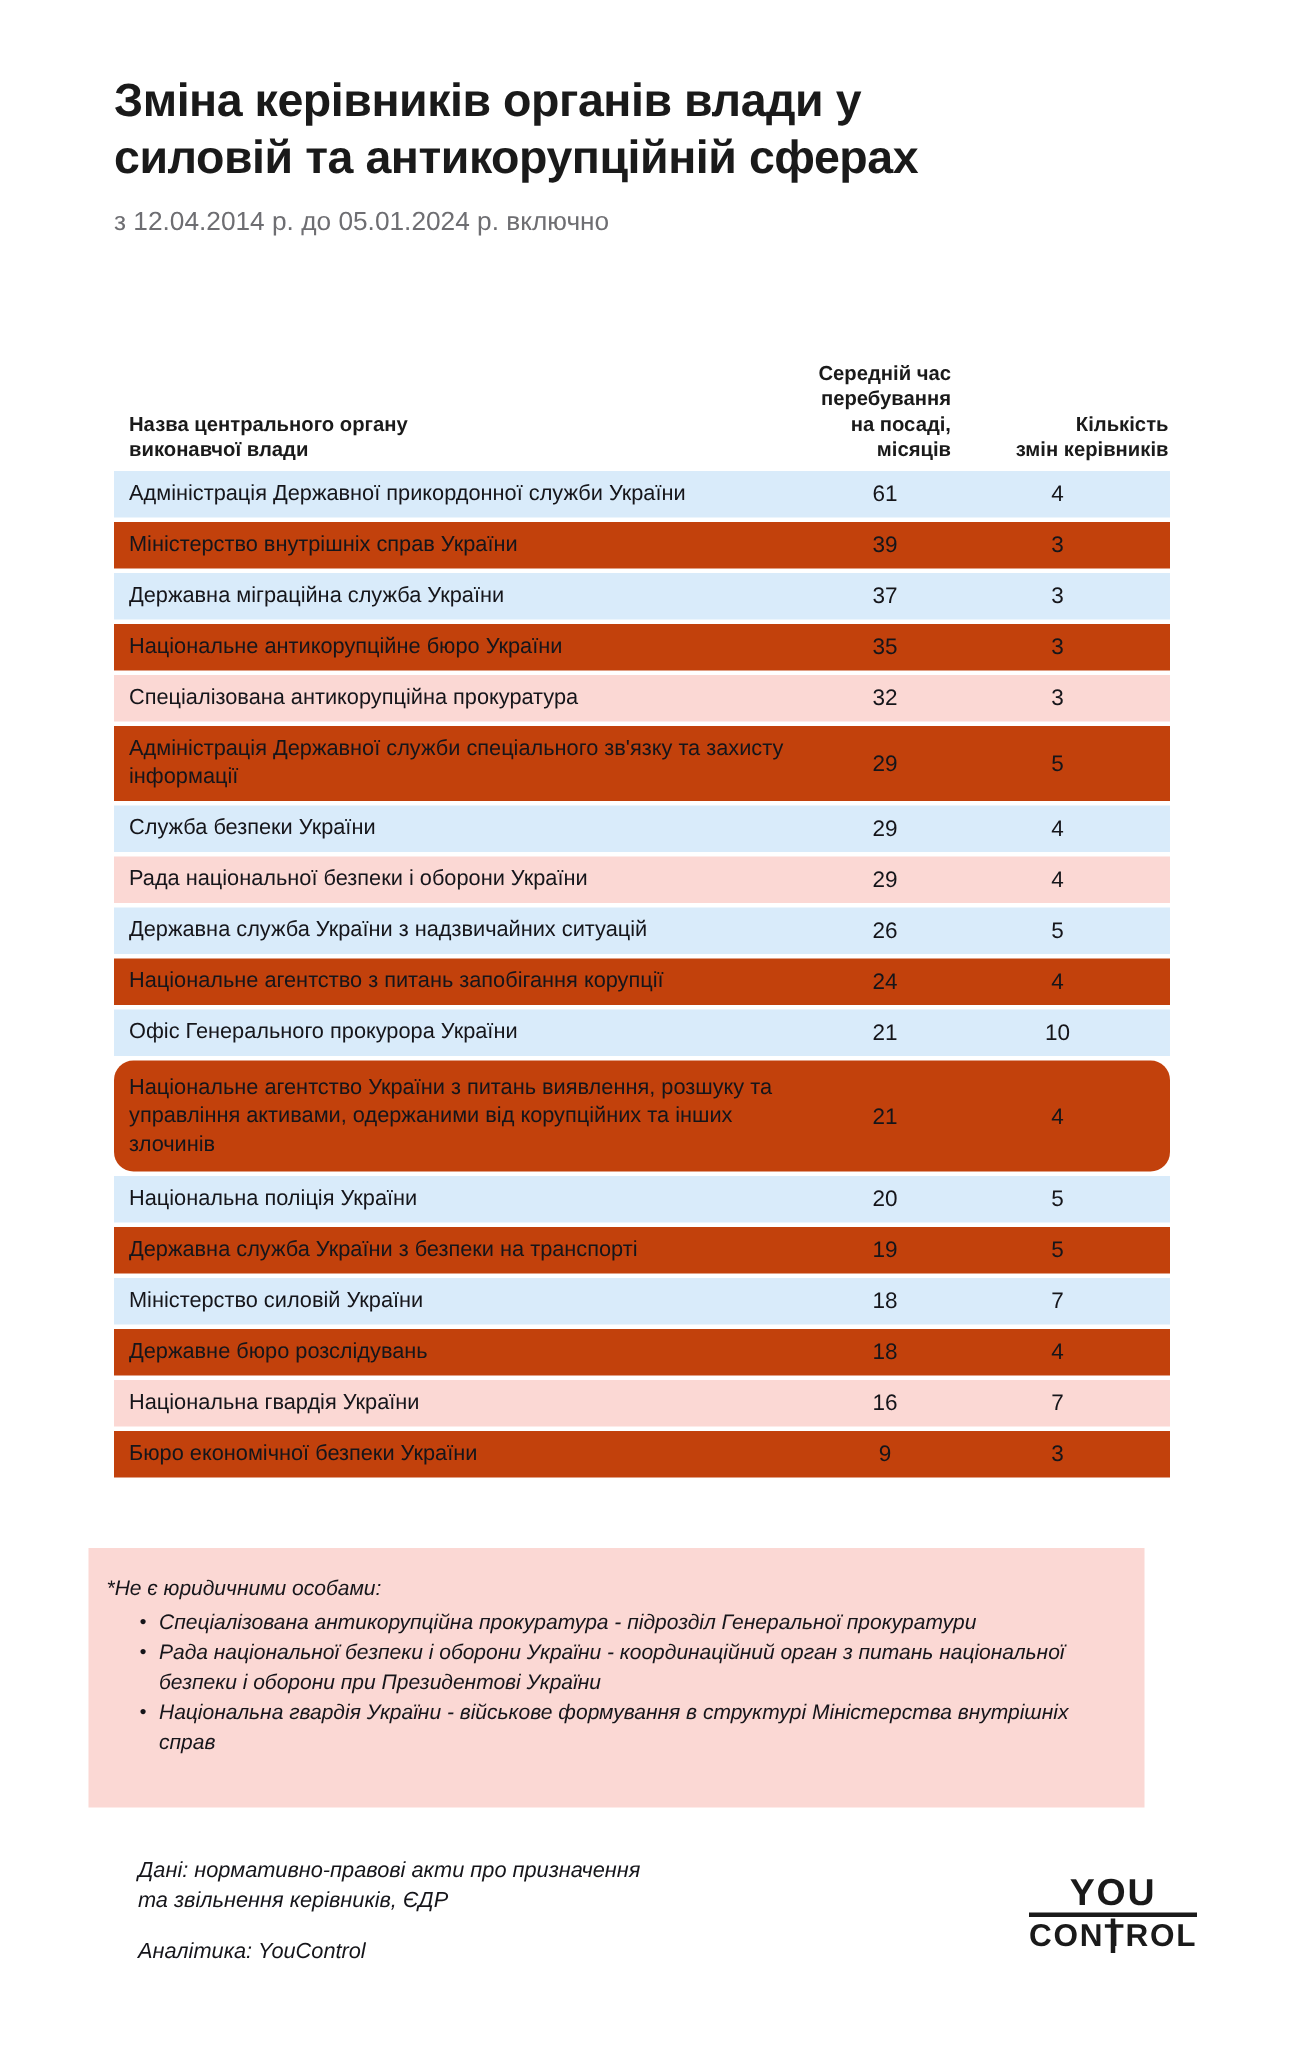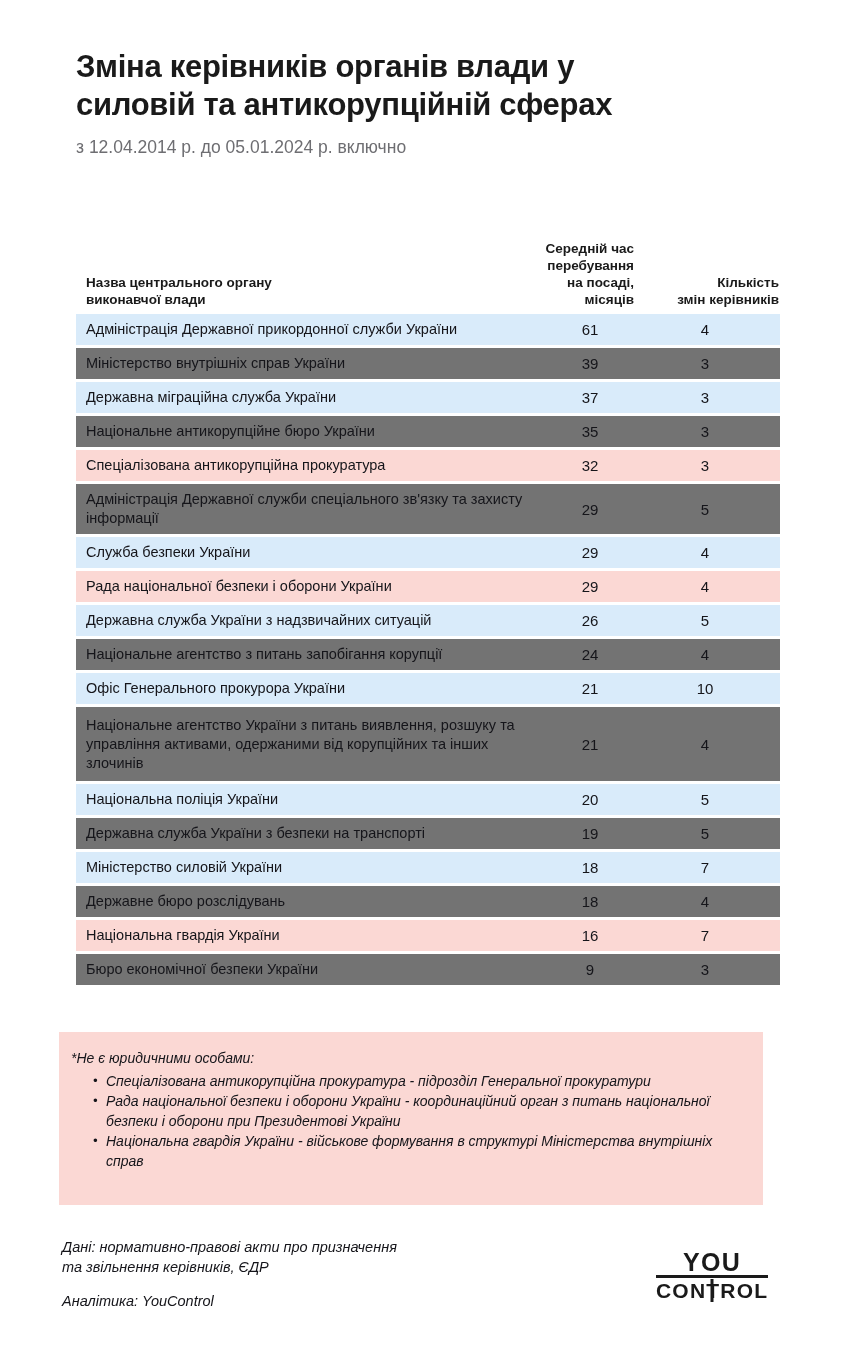--- a/index.html
+++ b/index.html
@@ -94,21 +94,21 @@
   .row {
     display: flex;
     align-items: center;
     min-height: 30px;
     margin-bottom: 3px;
     font-size: 14.5px;
     line-height: 19px;
     color: #15151a;
   }
   .row.blue  { background: #d9ebfa; }
-  .row.cyan  { background: #737373; }
+  .row.cyan  { background: #c2410c; }
   .row.pink  { background: #fbd8d4; }
 
   .row .c-name {
     flex: 0 0 466px;
     padding: 6px 14px 6px 10px;
     box-sizing: border-box;
   }
   .row .c-months {
     flex: 0 0 110px;
     text-align: center;
@@ -117,21 +117,21 @@
     font-size: 15px;
   }
   .row .c-count {
     flex: 1 1 auto;
     text-align: center;
     padding-right: 22px;
     box-sizing: border-box;
     font-size: 15px;
   }
   .row.tall { min-height: 40px; }
-  .row.tall3 { min-height: 74px; }
+  .row.tall3 { min-height: 74px; border-radius: 13px; }
 
   
   .footnote {
     position: absolute;
     left: 59px;
     top: 1032px;
     width: 704px;
     min-height: 173px;
     box-sizing: border-box;
     background: #fbd8d4;
@@ -159,21 +159,21 @@
     content: "\2022";
     position: absolute;
     left: 0;
     top: -1px;
     font-size: 13px;
   }
 
   
   .footer {
     position: absolute;
-    left: 62px;
+    left: 92px;
     top: 1237px;
     width: 706px;
     display: flex;
     align-items: flex-start;
     justify-content: space-between;
   }
   .source {
     font-style: italic;
     font-size: 14.5px;
     line-height: 20px;

